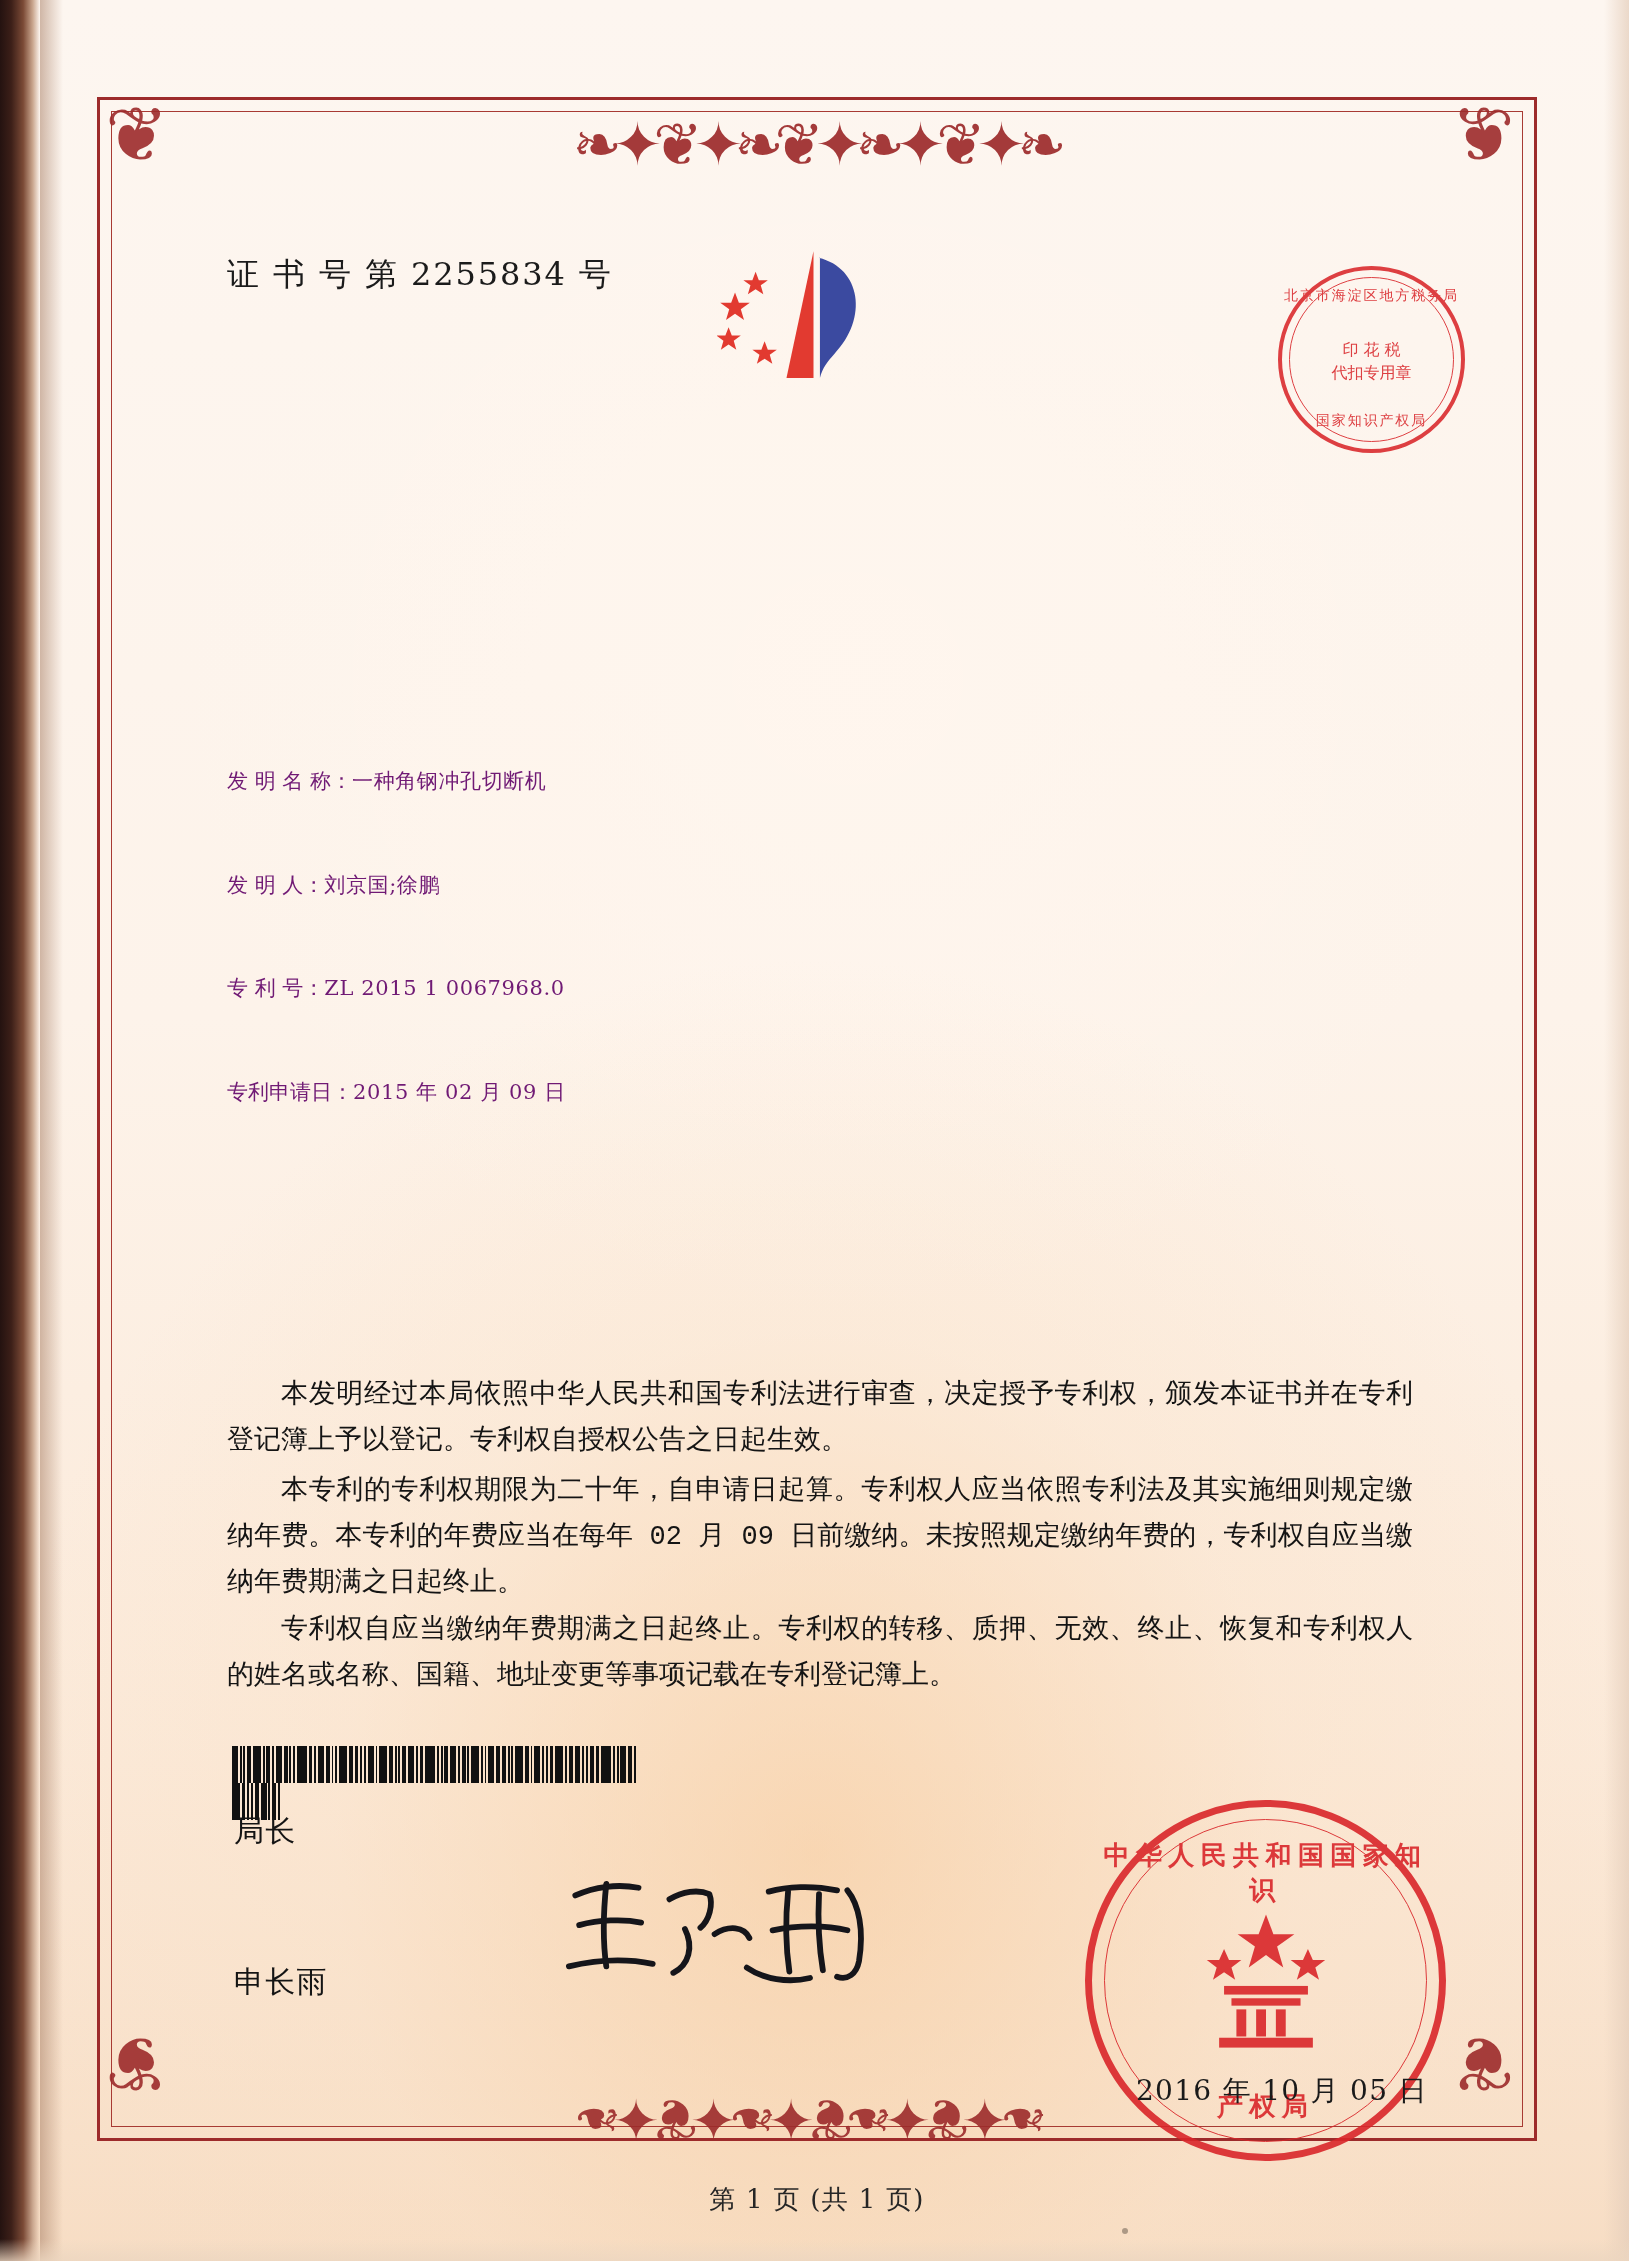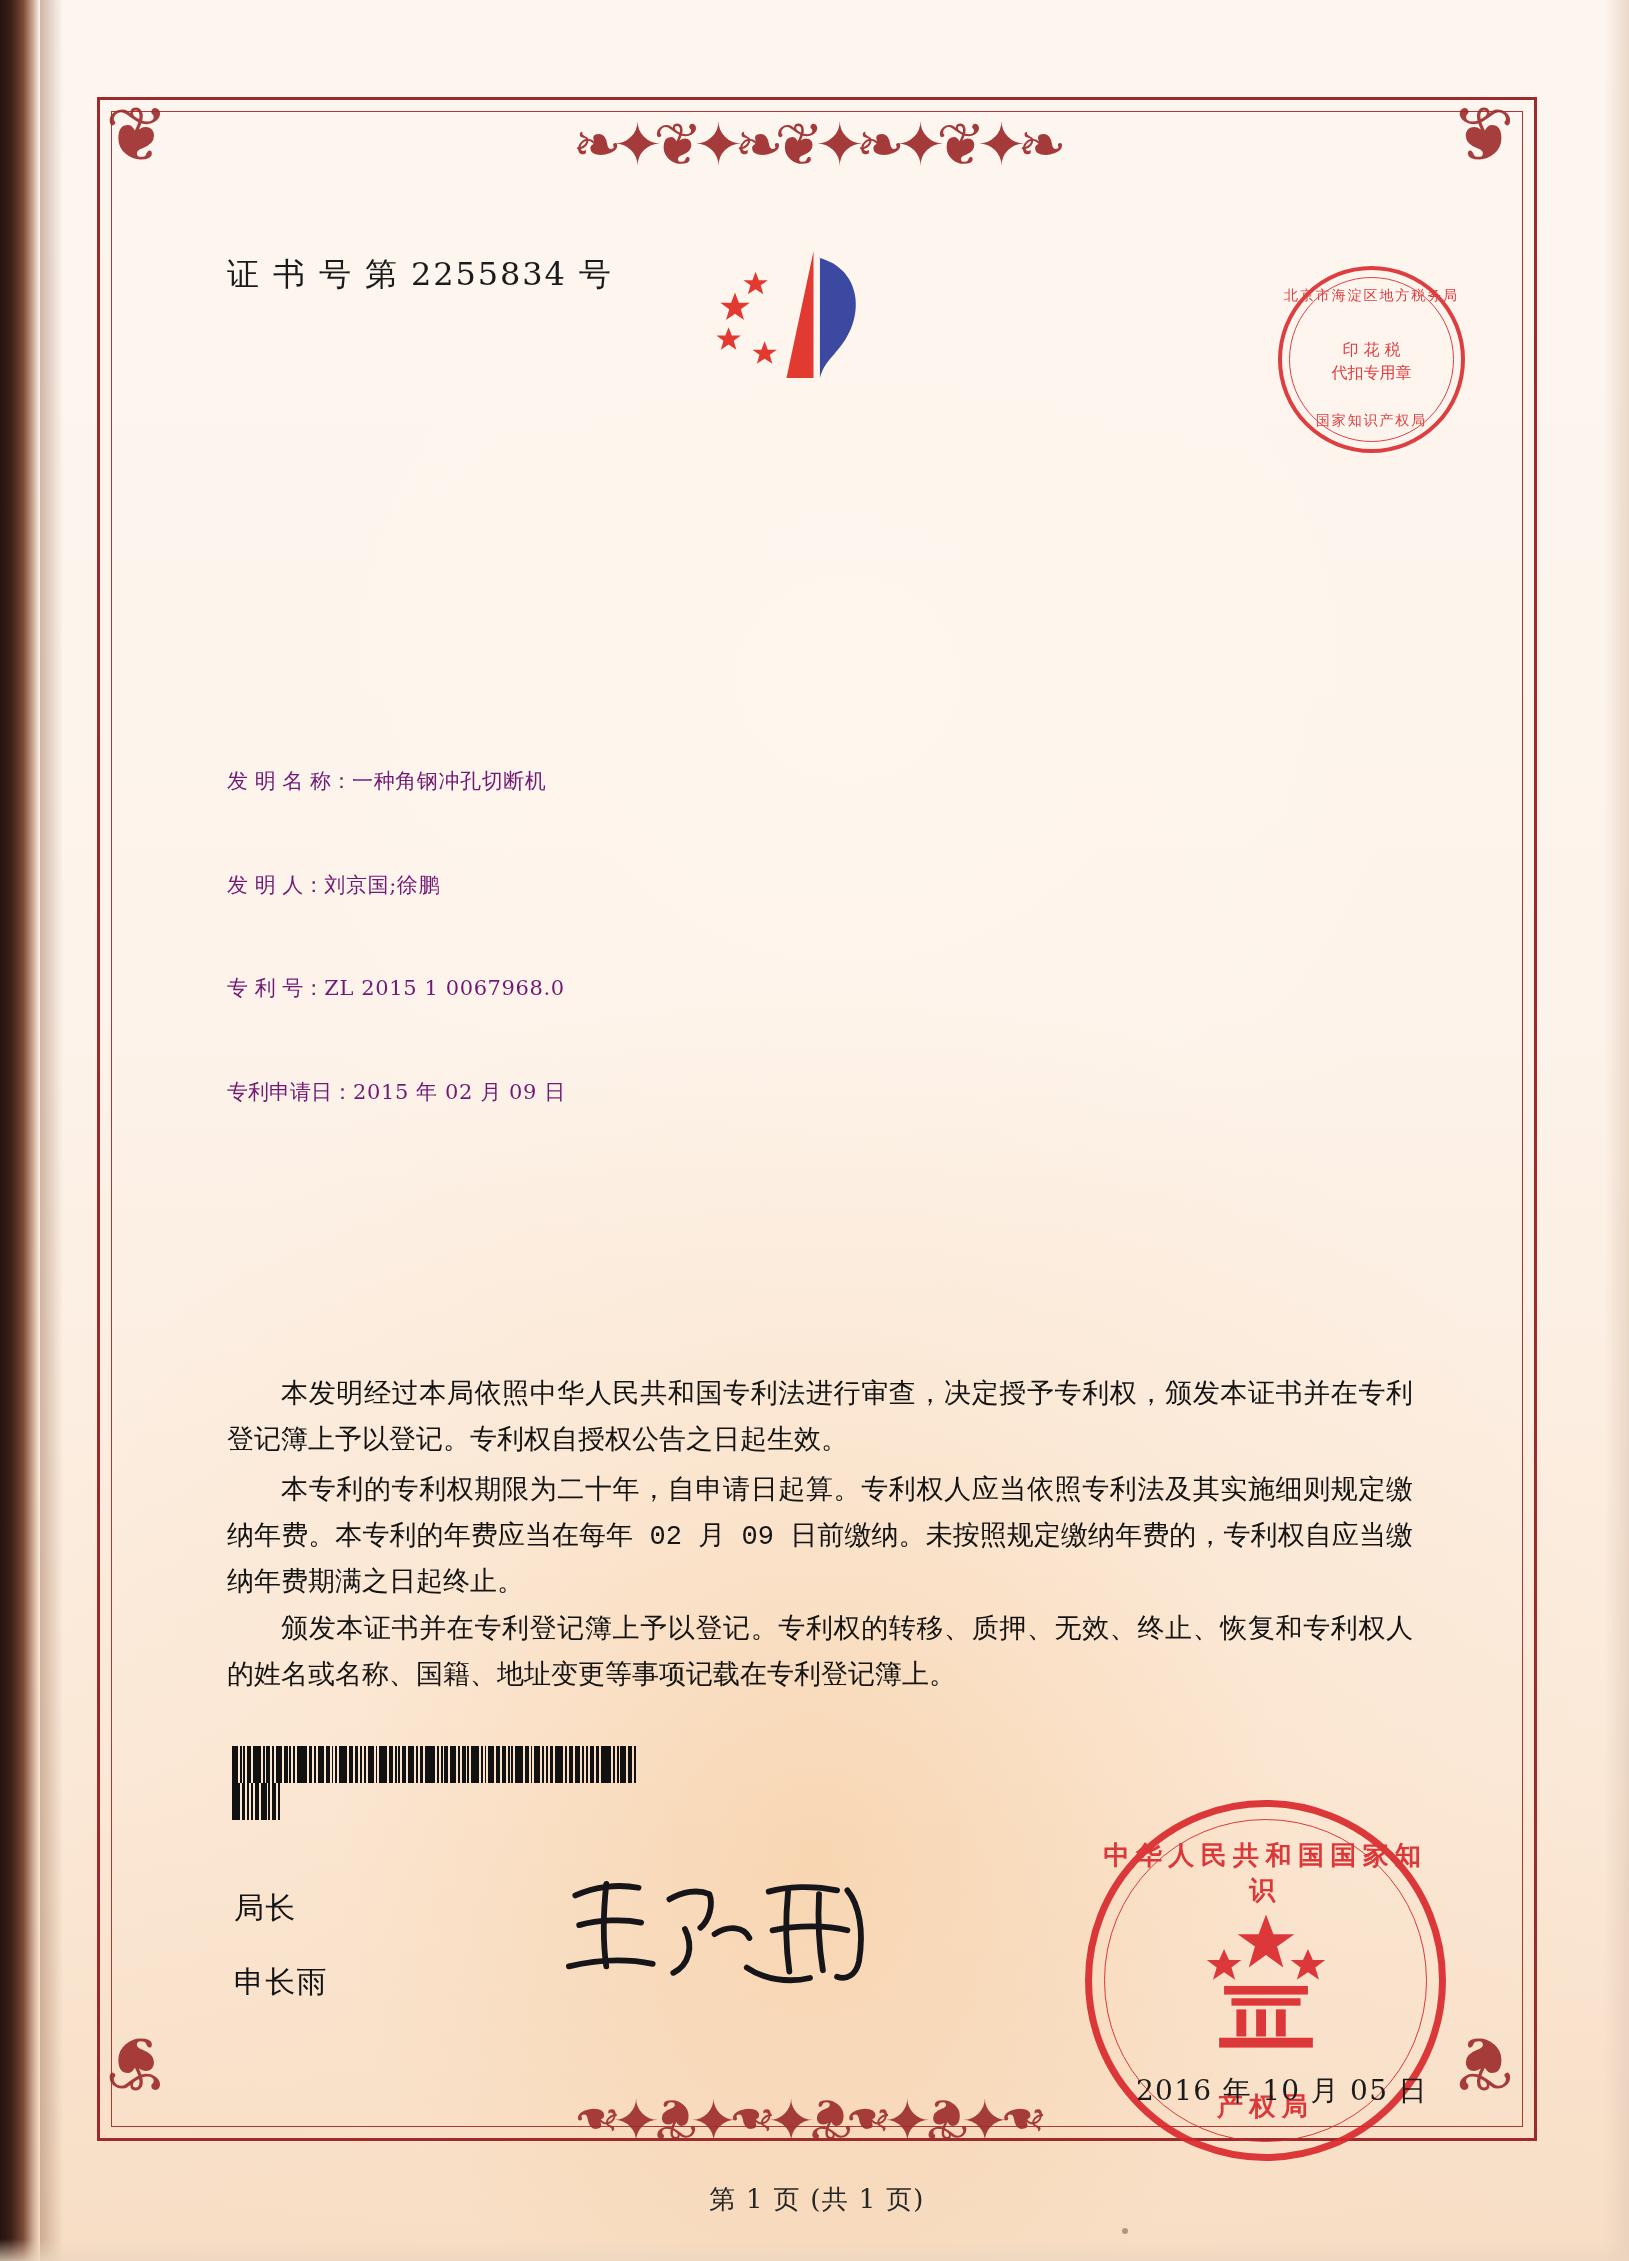--- a/index.html
+++ b/index.html
@@ -198,21 +198,21 @@
 
   
   .sig-label {
     position: absolute;
     left: 123px;
     font-size: 30px;
     color: #141414;
     font-family: "DejaVu Serif", serif;
     letter-spacing: 1.3px;
   }
-  .sig-l1 { top: 1777px; text-align: center; }
+  .sig-l1 { top: 1700px; text-align: center; }
   .sig-l2 { top: 1851px; }
 
   #signature {
     position: absolute;
     left: 445px;
     top: 1747px;
     width: 361px;
     height: 142px;
     color: #15151a;
   }
@@ -372,21 +372,21 @@
   </div>
   <div class="field f3">
     <span class="lab">专  利  号：</span><span class="val">ZL 2015 1 0067968.0</span>
   </div>
   <div class="field f4">
     <span class="lab">专利申请日：</span><span class="val">2015 年 02 月 09 日</span>
   </div>
 
   <div class="para p1">本发明经过本局依照中华人民共和国专利法进行审查，决定授予专利权，颁发本证书并在专利登记簿上予以登记。专利权自授权公告之日起生效。</div>
   <div class="para p2">本专利的专利权期限为二十年，自申请日起算。专利权人应当依照专利法及其实施细则规定缴纳年费。本专利的年费应当在每年 02 月 09 日前缴纳。未按照规定缴纳年费的，专利权自应当缴纳年费期满之日起终止。</div>
-  <div class="para p3">颁发本证书并在专利登记簿上予以登记。专利权的转移、质押、无效、终止、恢复和专利权人的姓名或名称、国籍、地址变更等事项记载在专利登记簿上。</div>
+  <div class="para p3">专利权自应当缴纳年费期满之日起终止。专利权的转移、质押、无效、终止、恢复和专利权人的姓名或名称、国籍、地址变更等事项记载在专利登记簿上。</div>
 
   <div id="barcode"><span style="width: 5.8px;"></span><span style="width: 1.9px;"></span><span style="width: 1.9px;"></span><span style="width: 3.9px;"></span><span style="width: 7.7px;"></span><span style="width: 1.9px;"></span><span style="width: 3.9px;"></span><span style="width: 1.9px;"></span><span style="width: 5.8px;"></span><span style="width: 3.9px;"></span><span style="width: 1.9px;"></span><span style="width: 1.9px;"></span><span style="width: 9.7px;"></span><span style="width: 3.9px;"></span><span style="width: 1.9px;"></span><span style="width: 5.8px;"></span><span style="width: 3.9px;"></span><span style="width: 1.9px;"></span><span style="width: 1.9px;"></span><span style="width: 7.7px;"></span><span style="width: 3.9px;"></span><span style="width: 3.9px;"></span><span style="width: 1.9px;"></span><span style="width: 1.9px;"></span><span style="width: 5.8px;"></span><span style="width: 1.9px;"></span><span style="width: 7.7px;"></span><span style="width: 3.9px;"></span><span style="width: 1.9px;"></span><span style="width: 1.9px;"></span><span style="width: 3.9px;"></span><span style="width: 5.8px;"></span><span style="width: 1.9px;"></span><span style="width: 3.9px;"></span><span style="width: 9.7px;"></span><span style="width: 1.9px;"></span><span style="width: 1.9px;"></span><span style="width: 3.9px;"></span><span style="width: 5.8px;"></span><span style="width: 1.9px;"></span><span style="width: 3.9px;"></span><span style="width: 1.9px;"></span><span style="width: 7.7px;"></span><span style="width: 1.9px;"></span><span style="width: 1.9px;"></span><span style="width: 5.8px;"></span><span style="width: 3.9px;"></span><span style="width: 3.9px;"></span><span style="width: 1.9px;"></span><span style="width: 1.9px;"></span><span style="width: 7.7px;"></span><span style="width: 3.9px;"></span><span style="width: 1.9px;"></span><span style="width: 5.8px;"></span><span style="width: 1.9px;"></span><span style="width: 1.9px;"></span><span style="width: 3.9px;"></span><span style="width: 7.7px;"></span><span style="width: 1.9px;"></span><span style="width: 3.9px;"></span><span style="width: 5.8px;"></span><span style="width: 1.9px;"></span><span style="width: 1.9px;"></span><span style="width: 3.9px;"></span><span style="width: 3.9px;"></span><span style="width: 9.7px;"></span><span style="width: 1.9px;"></span><span style="width: 1.9px;"></span><span style="width: 5.8px;"></span><span style="width: 3.9px;"></span><span style="width: 1.9px;"></span><span style="width: 7.7px;"></span><span style="width: 3.9px;"></span><span style="width: 1.9px;"></span><span style="width: 1.9px;"></span><span style="width: 3.9px;"></span><span style="width: 5.8px;"></span><span style="width: 1.9px;"></span><span style="width: 3.9px;"></span><span style="width: 1.9px;"></span></div>
 
   <div class="sig-label sig-l1">局长</div>
   <div class="sig-label sig-l2">申长雨</div>
 
   <svg id="signature" viewBox="0 0 560 220">
     <g fill="none" stroke="#15151a" stroke-width="9" stroke-linecap="round" stroke-linejoin="round">
       <path d="M30 58 C60 44 96 40 128 46"></path>
       <path d="M78 40 C74 78 72 126 78 168"></path>

